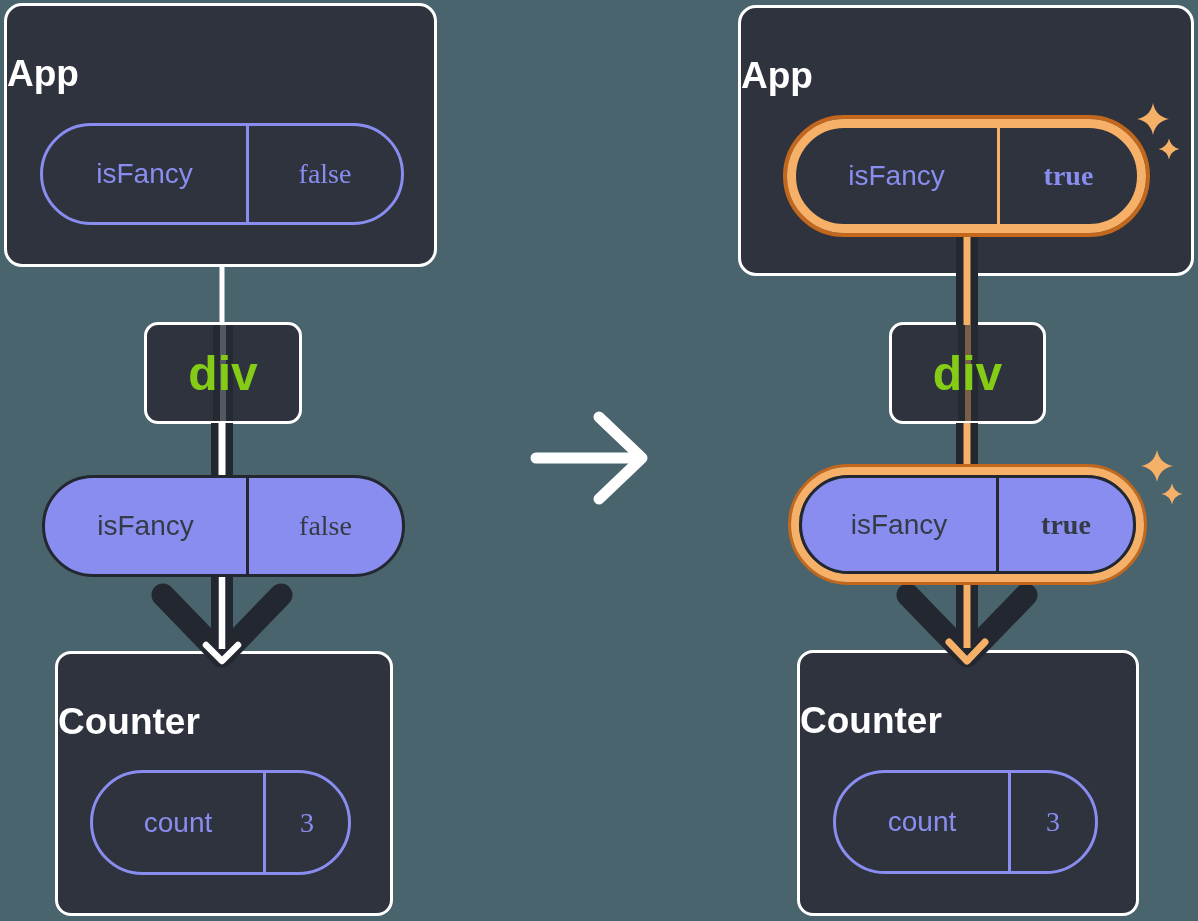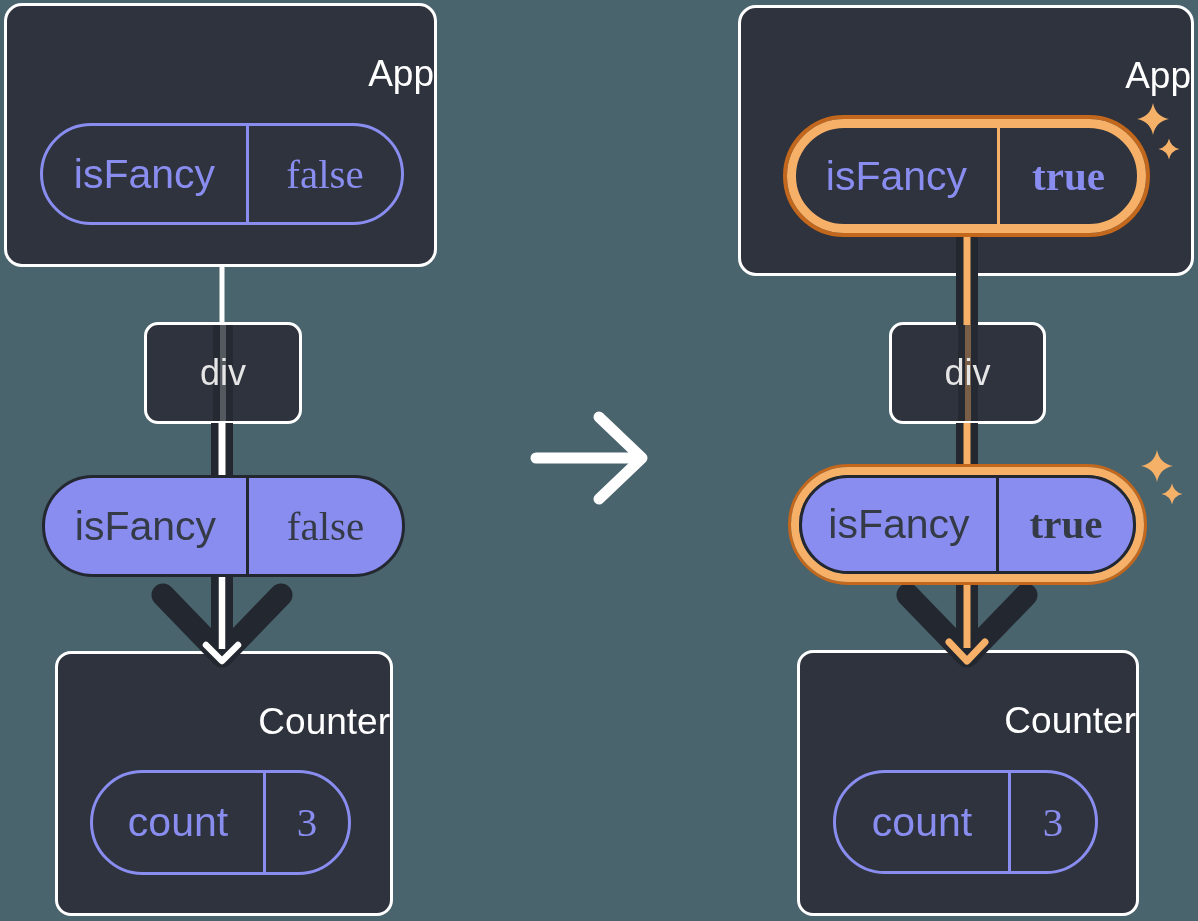--- a/index.html
+++ b/index.html
@@ -14,35 +14,35 @@
   .panel{position:absolute;inset:0;}
   .box{
     position:absolute;
     background:#2e333d;
     border:3px solid #ffffff;
     border-radius:18px;
   }
   .box-title{
     position:absolute;
     top:49px;left:0;right:0;
-    text-align:right;
+    text-align:left;
     color:#ffffff;
     font-size:37px;
-    font-weight:400;
+    font-weight:700;
     line-height:1;
     z-index:12;
   }
   .div-box{
     border-radius:14px;
     overflow:hidden;
   }
   .div-title{
     position:absolute;inset:0;
     display:flex;align-items:center;justify-content:center;
-    color:#e5e5e5;font-size:36px;font-weight:400;
+    color:#84cc16;font-size:48px;font-weight:700;
     z-index:12;
   }
   .div-stripe{
     position:absolute;top:0;bottom:0;
     left:calc(50% - 10px);width:20px;
     background:rgba(24,28,35,0.40);
   }
   .div-stripe .stripe-core{
     position:absolute;top:0;bottom:0;left:7px;width:6px;
   }
@@ -59,21 +59,21 @@
     border:3px solid #8a8df0;
     color:#8a8df0;
   }
   .pill-filled{
     border:3px solid #23272f;
     background:#8a8df0;
     color:#343b46;
   }
   .cell{
     display:flex;align-items:center;justify-content:center;
-    font-size:41px;
+    font-size:28px;
     line-height:1;
   }
   .cell.grow{flex:1;font-family:Liberation Serif, serif;}
   .vdiv{width:3px;flex:0 0 3px;}
   .vdiv-purple{background:#8a8df0;}
   .vdiv-dark{background:#23272f;}
   .vdiv-orange{background:#f6b067;}
   .bold{font-weight:700;}
   
   .hl-outer{

